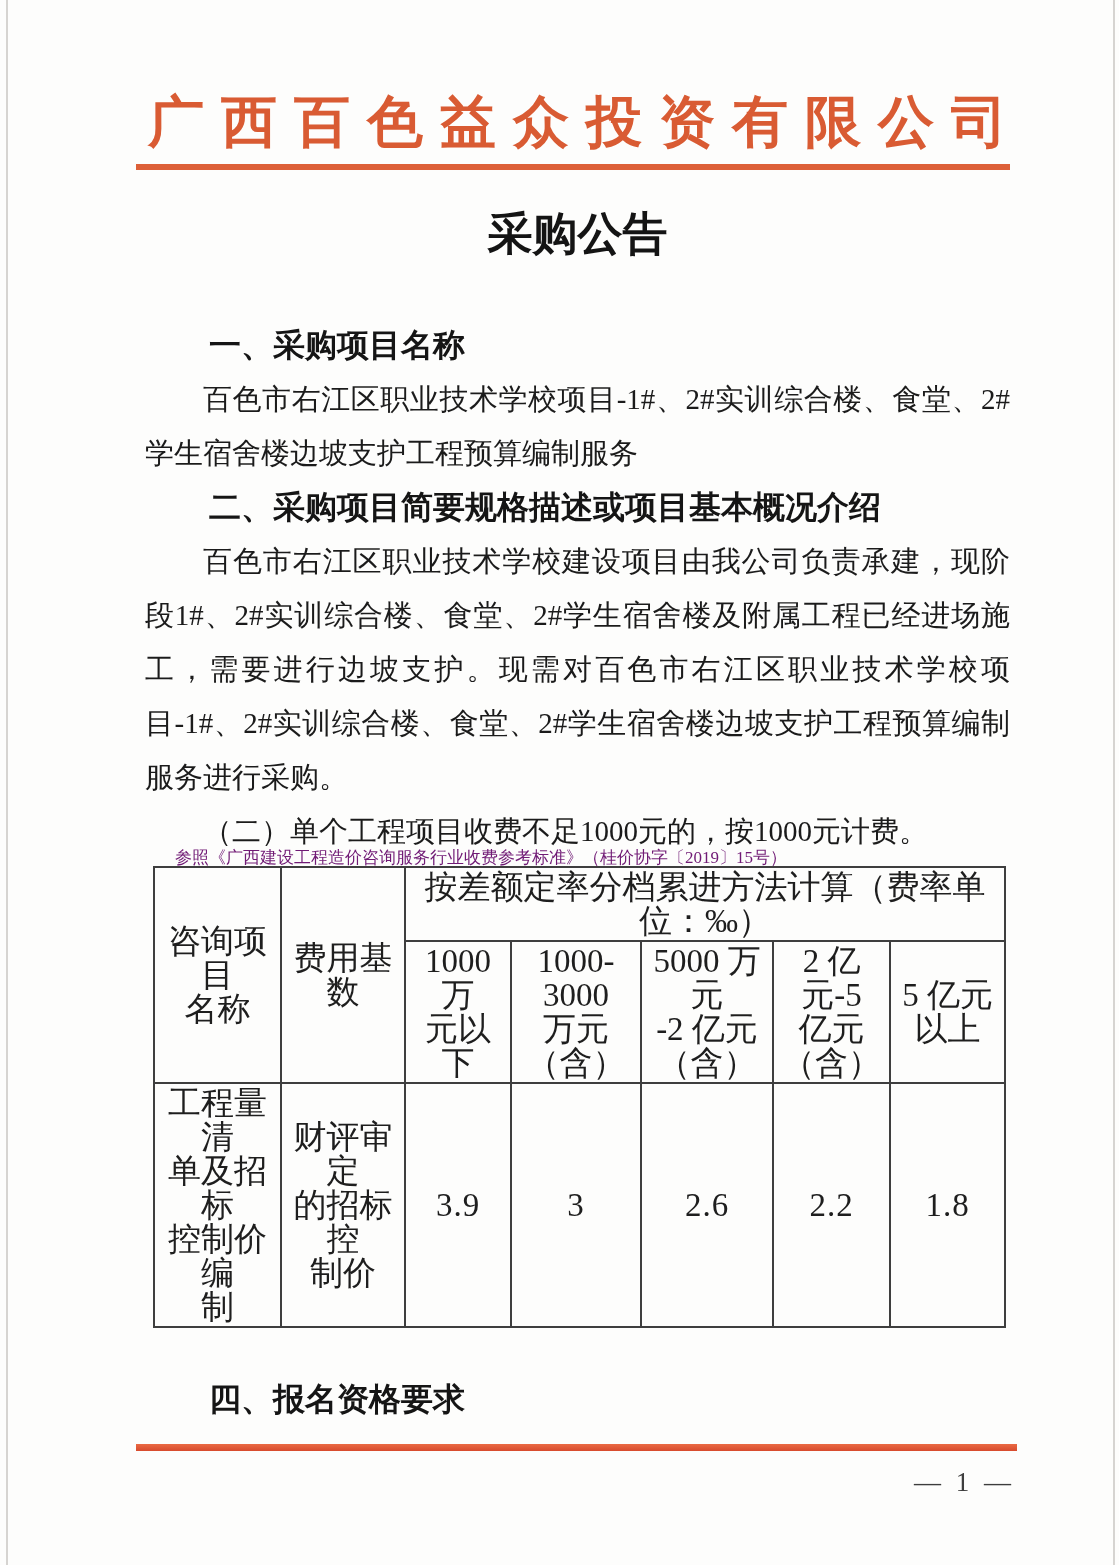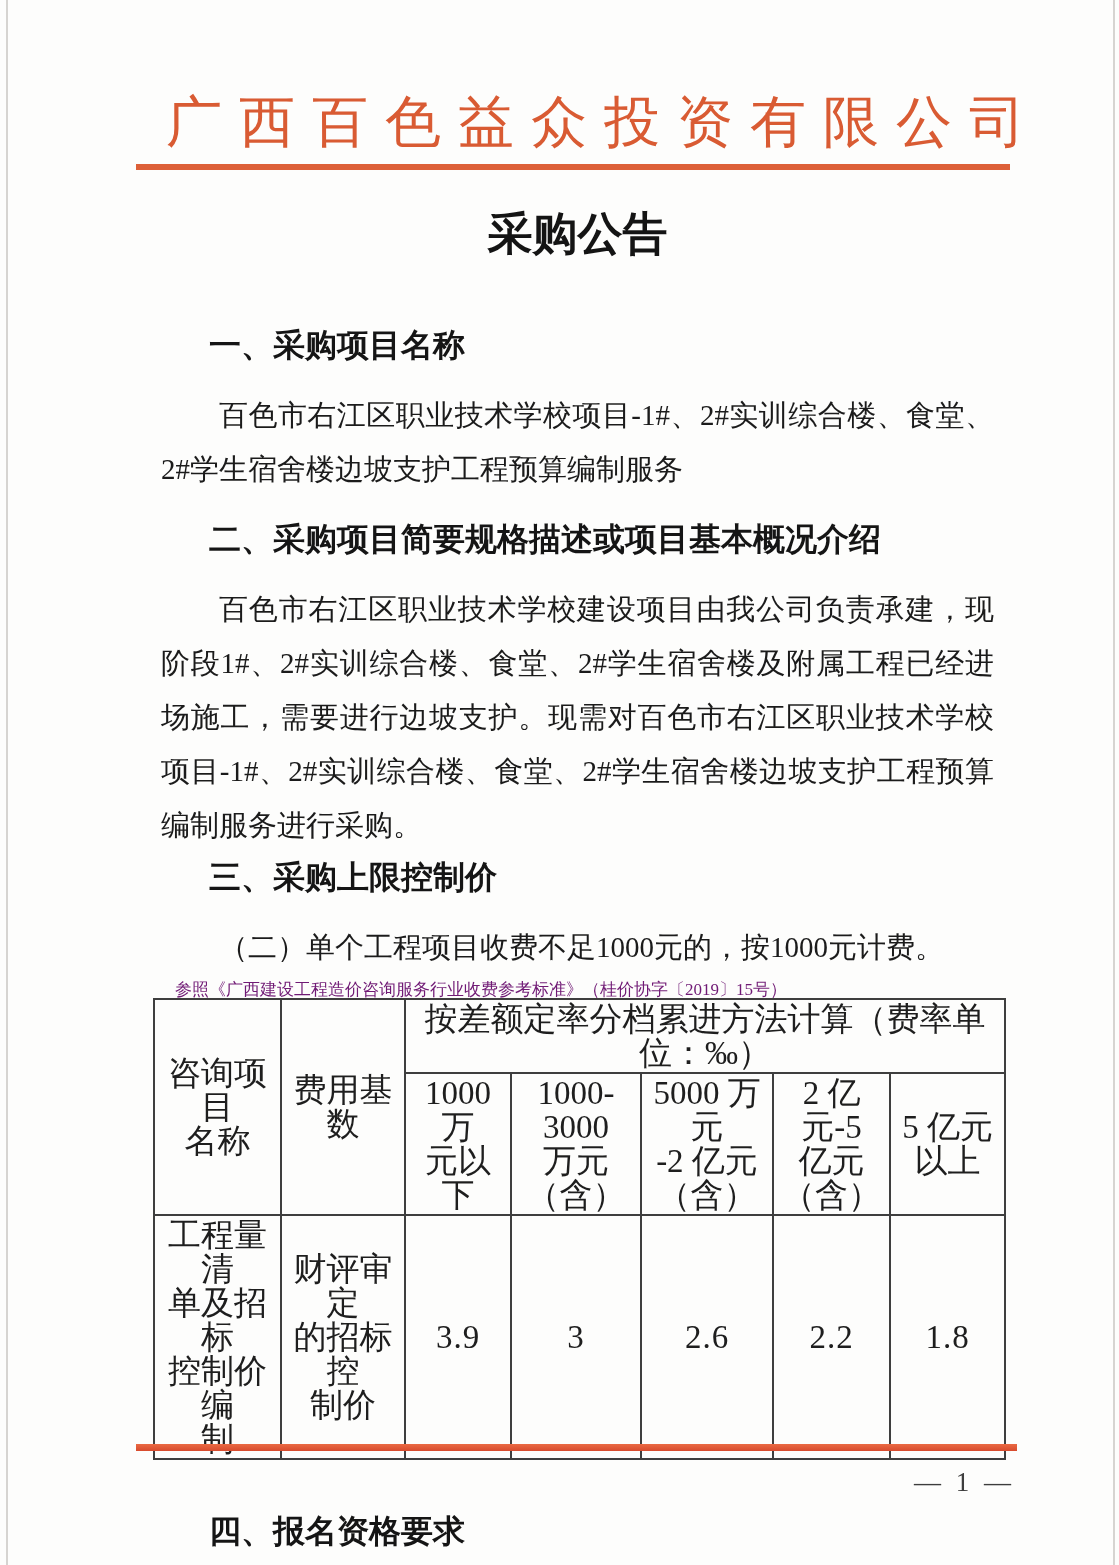--- a/index.html
+++ b/index.html
@@ -10,22 +10,22 @@
     background:#fdfdfc;
     overflow:hidden;
     color:#1d1d1d;
     font-family:"Liberation Serif", serif;
   }
   .edge{position:absolute;top:0;bottom:0;width:2px;background:#d6d4d1;}
   .edge-left{left:6px;}
   .edge-right{right:4px;}
 
   .letterhead{
-    position:absolute;top:86px;left:166px;width:880px;
-    font-size:56px;line-height:72px;font-weight:400;
+    position:absolute;top:86px;left:148px;width:880px;
+    font-size:56px;line-height:72px;font-weight:700;
     letter-spacing:17px;white-space:nowrap;
     color:#d95b33;
     font-family:"Liberation Serif", serif;
   }
   .head-rule{
     position:absolute;top:164px;left:136px;width:874px;height:6px;
     background:#dd6038;
   }
 
   .content{position:absolute;top:156px;left:145px;width:865px;}
@@ -44,21 +44,21 @@
     font-weight:700;
     font-size:32px;line-height:54px;
     text-indent:2em;
     color:#151515;
   }
   .sec1{margin-top:54px;}
   .sec3{margin-top:-18px;}
   .sec4{margin-top:44px;}
 
   .body-p{
-    margin:16px;
+    margin:0;
     font-size:29px;line-height:54px;
     text-indent:2em;
     text-align:justify;
     color:#1b1b1b;
   }
 
   .table-note{
     margin:-20px 0 0 0;
     padding-left:30px;
     font-size:17px;line-height:40px;
@@ -109,21 +109,20 @@
   <div class="content">
 
     <h1 class="doc-title">采购公告</h1>
 
     <h2 class="sec-heading sec1">一、采购项目名称</h2>
     <p class="body-p">百色市右江区职业技术学校项目-1#、2#实训综合楼、食堂、2#学生宿舍楼边坡支护工程预算编制服务</p>
 
     <h2 class="sec-heading">二、采购项目简要规格描述或项目基本概况介绍</h2>
     <p class="body-p">百色市右江区职业技术学校建设项目由我公司负责承建，现阶段1#、2#实训综合楼、食堂、2#学生宿舍楼及附属工程已经进场施工，需要进行边坡支护。现需对百色市右江区职业技术学校项目-1#、2#实训综合楼、食堂、2#学生宿舍楼边坡支护工程预算编制服务进行采购。</p>
 
-    <h2 class="sec-heading sec3">三、采购上限控制价</h2>
     <p class="body-p">（二）单个工程项目收费不足1000元的，按1000元计费。</p>
 
     <div class="table-note">参照《广西建设工程造价咨询服务行业收费参考标准》（桂价协字〔2019〕15号）</div>
 
     <table class="fee">
       <colgroup>
         <col style="width:127px">
         <col style="width:124px">
         <col style="width:106px">
         <col style="width:130px">

